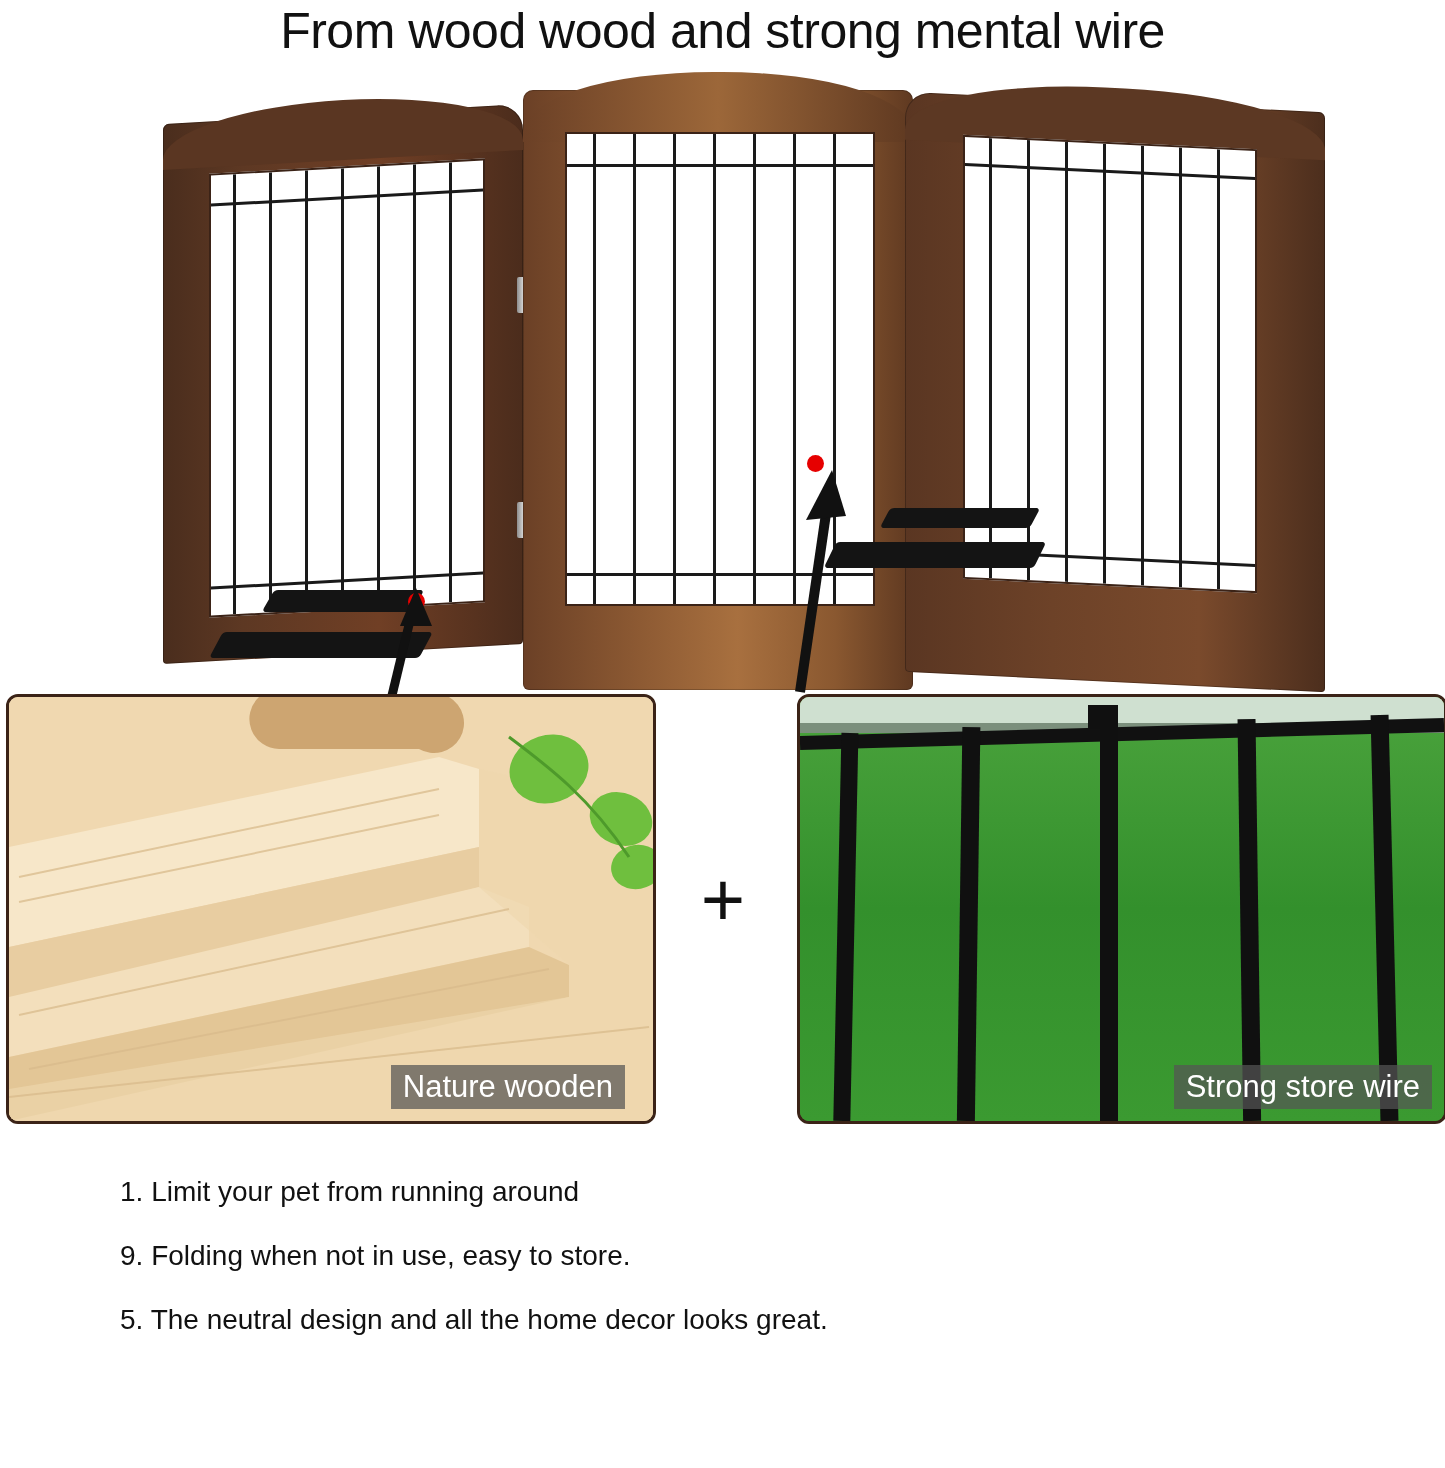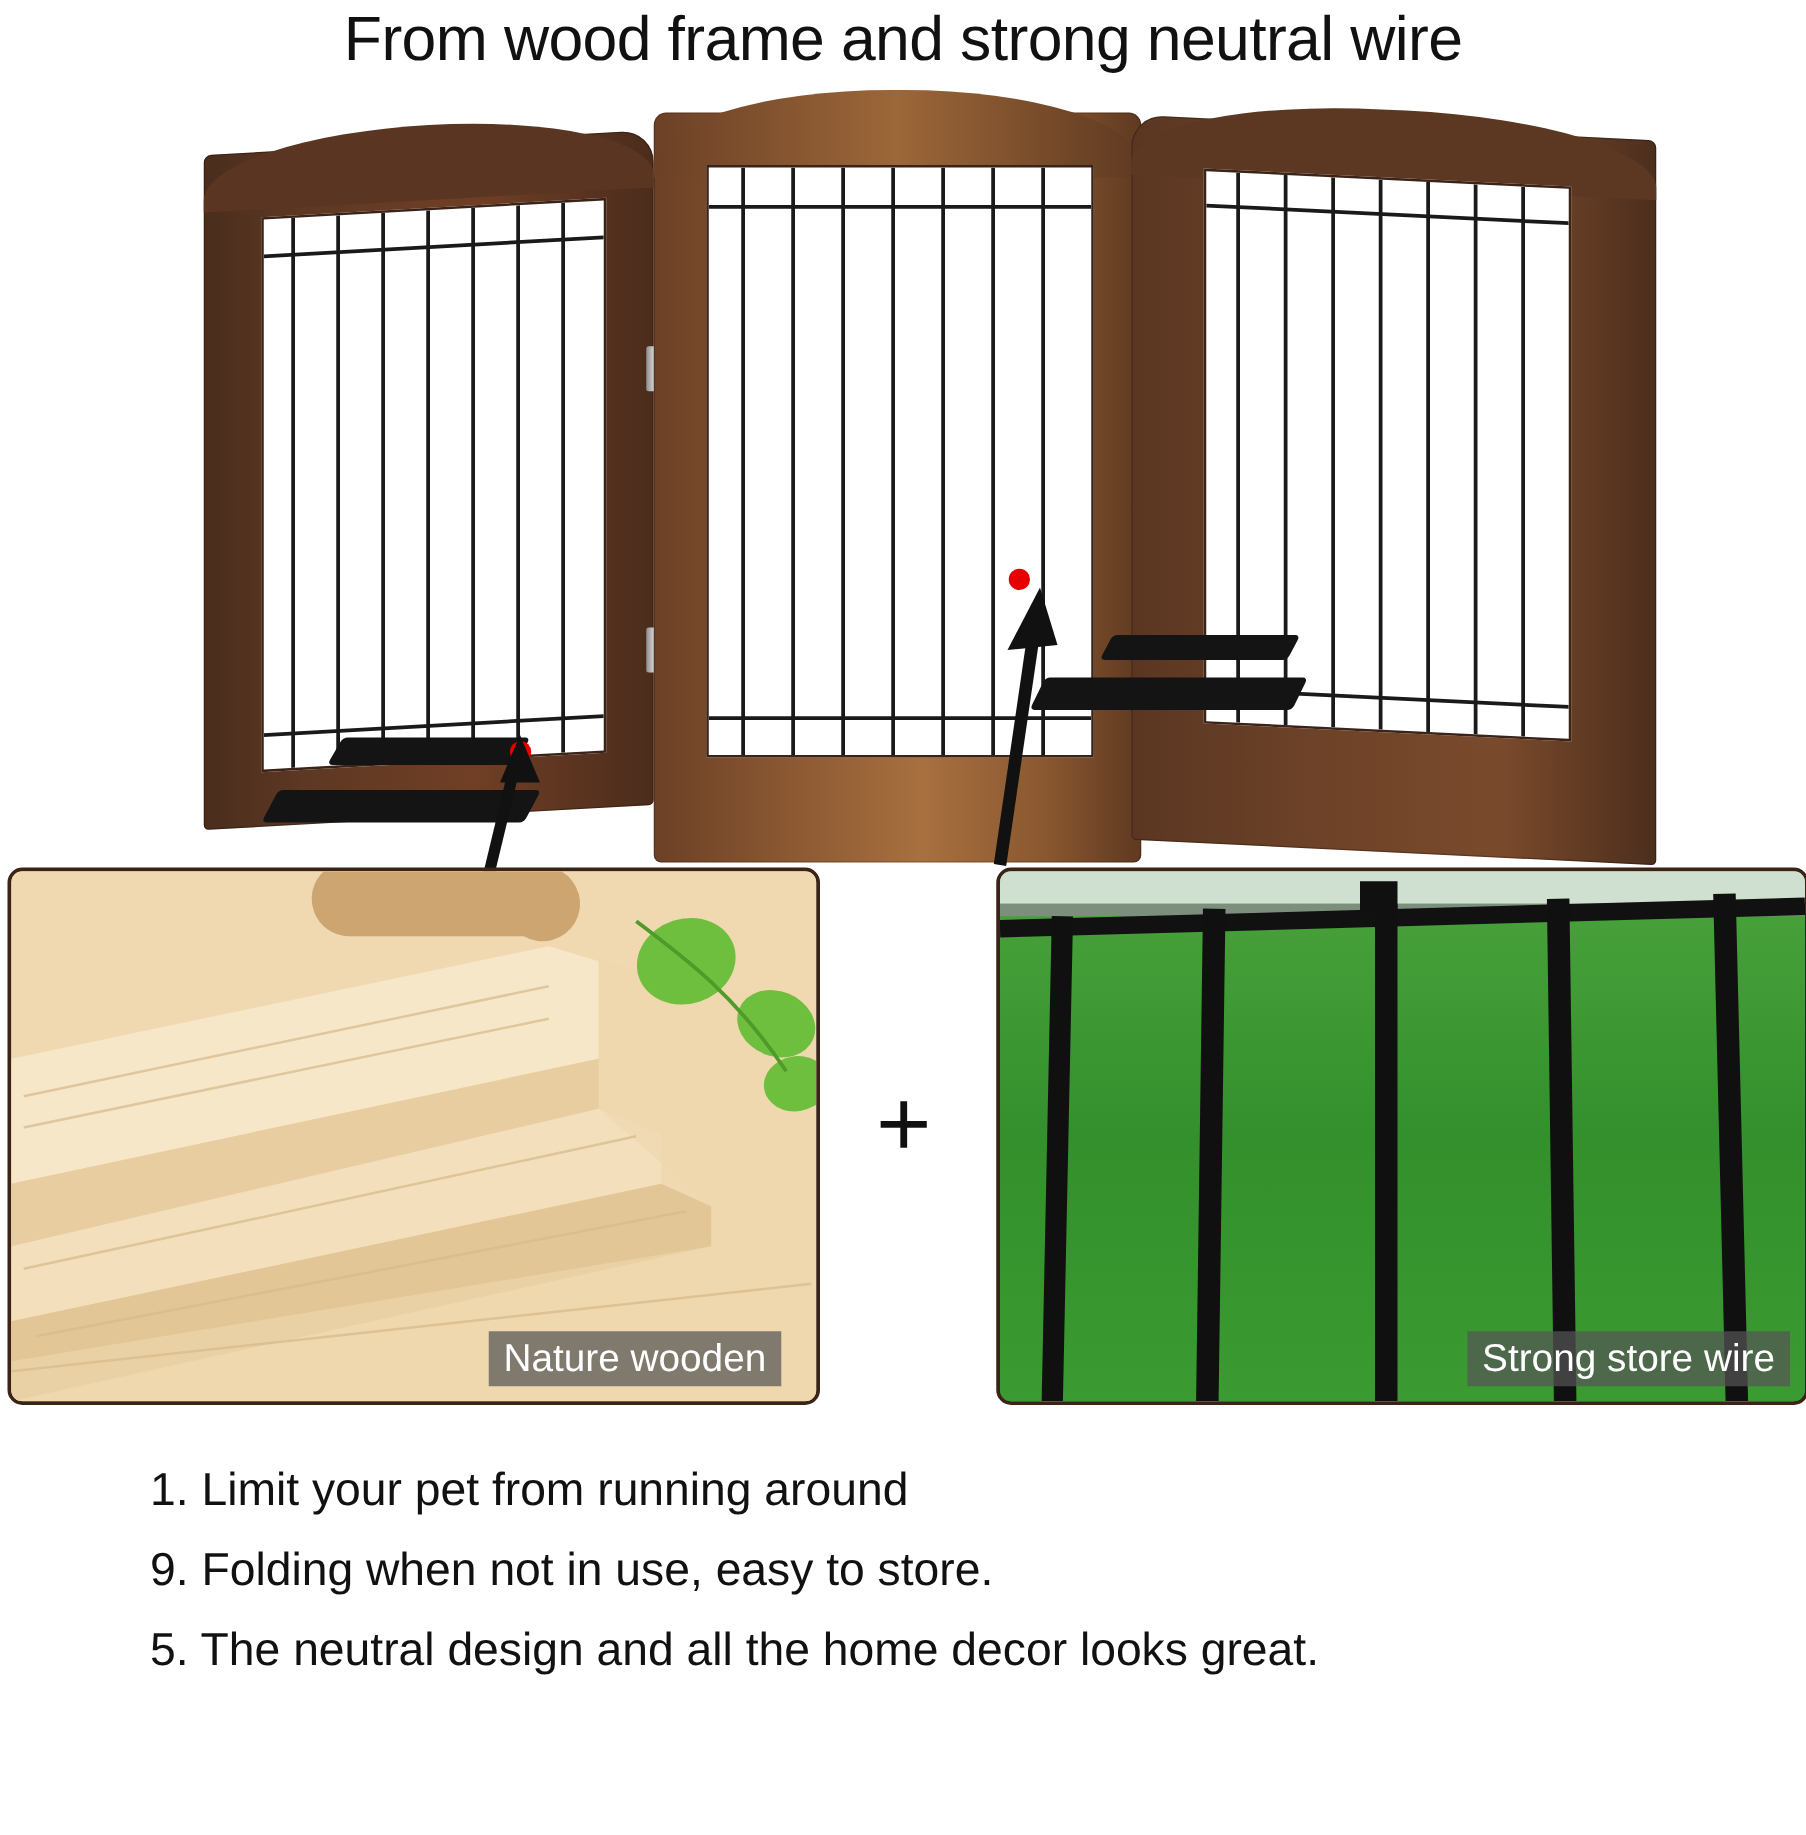--- a/index.html
+++ b/index.html
@@ -234,30 +234,30 @@
   }
 
   
   .features {
     position: absolute;
     left: 120px;
     top: 1160px;
     width: 1300px;
   }
   .feature {
-    font-size: 37px;
+    font-size: 28px;
     line-height: 64px;
     color: #111;
     white-space: nowrap;
   }
 </style>
 </head>
 <body>
 
-<div class="headline">From wood frame and strong neutral wire</div>
+<div class="headline">From wood wood and strong mental wire</div>
 
 <div class="hero">
 
   <div class="panel" id="panel-left">
     <div class="outer"></div>
     <div class="arch"></div>
     <div class="inner">
       <div class="railtop" style="top:28px"></div>
       <div class="railbot" style="bottom:26px"></div>
       <div class="bar" style="left:22px"></div>

